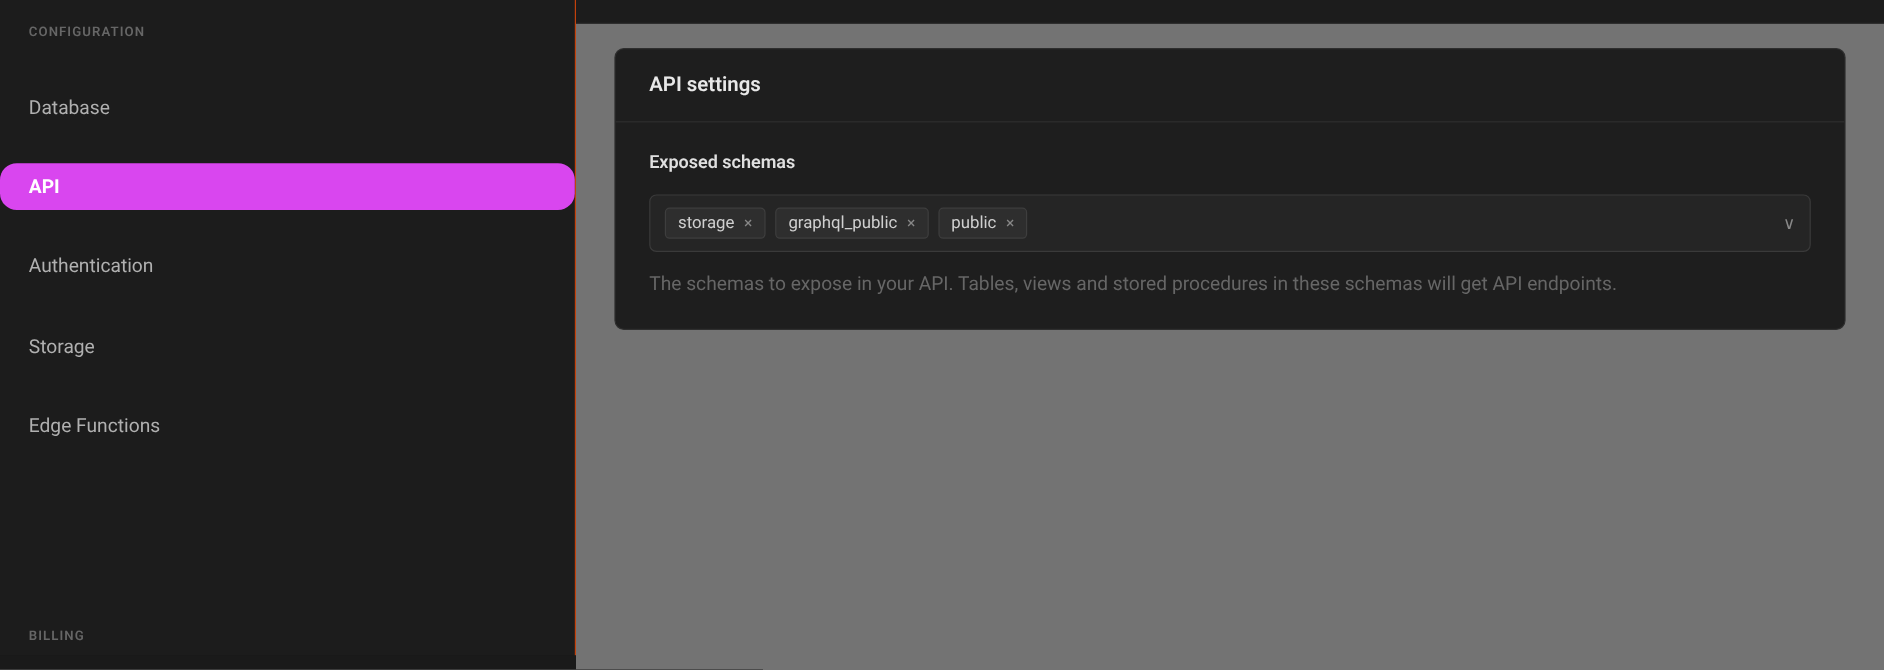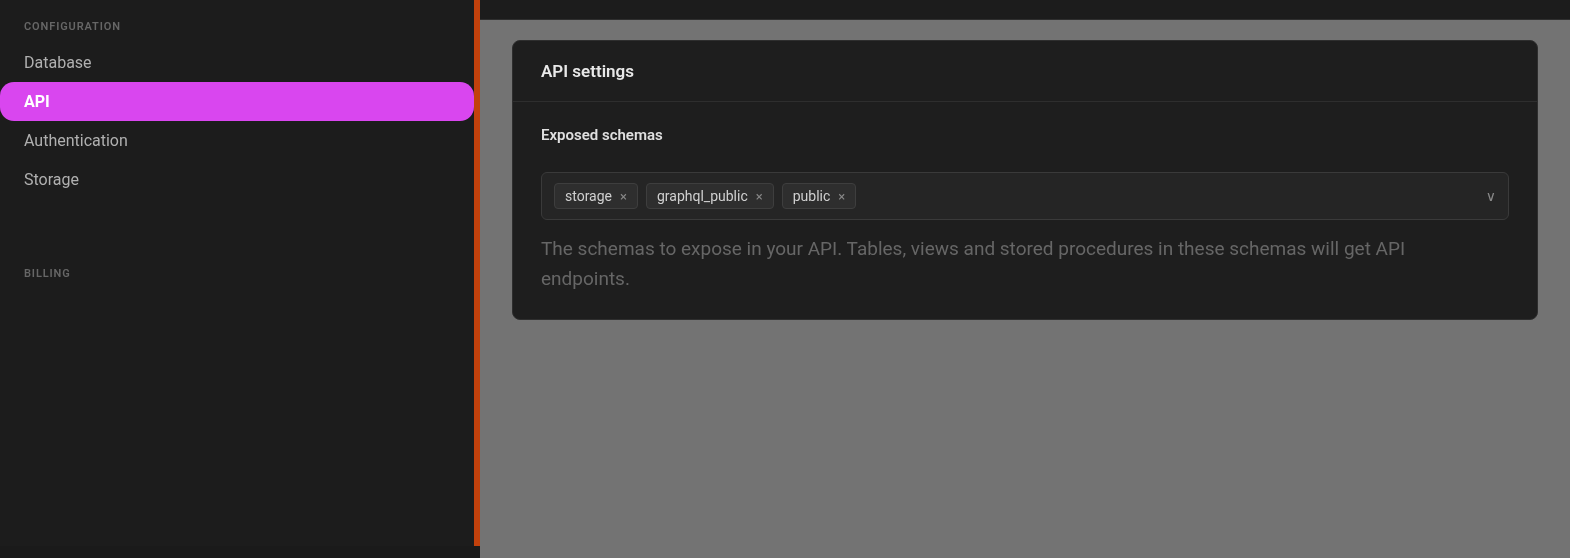--- a/index.html
+++ b/index.html
@@ -19,22 +19,23 @@
     }
 
     
     .sidebar {
       width: 480px;
       min-width: 480px;
       background-color: #1c1c1c;
       padding: 0;
       display: flex;
       flex-direction: column;
-      border-right: 6px solid #c2410c;
+      border-right: 1px solid #c2410c;
       height: 546px;
+      justify-content: space-between;
     }
 
     .section-label {
       font-size: 11px;
       font-weight: 600;
       letter-spacing: 0.08em;
       color: #666;
       padding: 20px 24px 10px 24px;
       text-transform: uppercase;
     }
@@ -95,21 +96,21 @@
     }
 
     .card-body {
       padding: 24px 28px;
     }
 
     .section-title {
       font-size: 15px;
       font-weight: 600;
       color: #e0e0e0;
-      margin-bottom: 28px;
+      margin-bottom: 18px;
     }
 
     
     .tag-input-container {
       display: flex;
       align-items: center;
       background-color: #252525;
       border: 1px solid #3a3a3a;
       border-radius: 6px;
       padding: 8px 12px;
@@ -138,21 +139,21 @@
     }
 
     .dropdown-arrow {
       margin-left: auto;
       color: #888;
       font-size: 14px;
     }
 
     .help-text {
       margin-top: 14px;
-      font-size: 19px;
+      font-size: 16px;
       color: #666;
       line-height: 1.6;
       max-width: 900px;
     }
   </style>
 </head>
 <body>
 
 <nav class="sidebar">
   <span class="section-label">CONFIGURATION</span>
@@ -161,20 +162,23 @@
     <span>Database</span>
   </div>
   <div class="nav-item active">
     <span>API</span>
   </div>
   <div class="nav-item">
     <span>Authentication</span>
   </div>
   <div class="nav-item">
     <span>Storage</span>
+  </div>
+  <div class="nav-item">
+    <span>Edge Functions</span>
   </div>
 
   <div class="sidebar-divider"></div>
   <div class="sidebar-divider"></div>
 
   <span class="section-label">BILLING</span>
 
 </nav>
 
 <main class="main-content">

